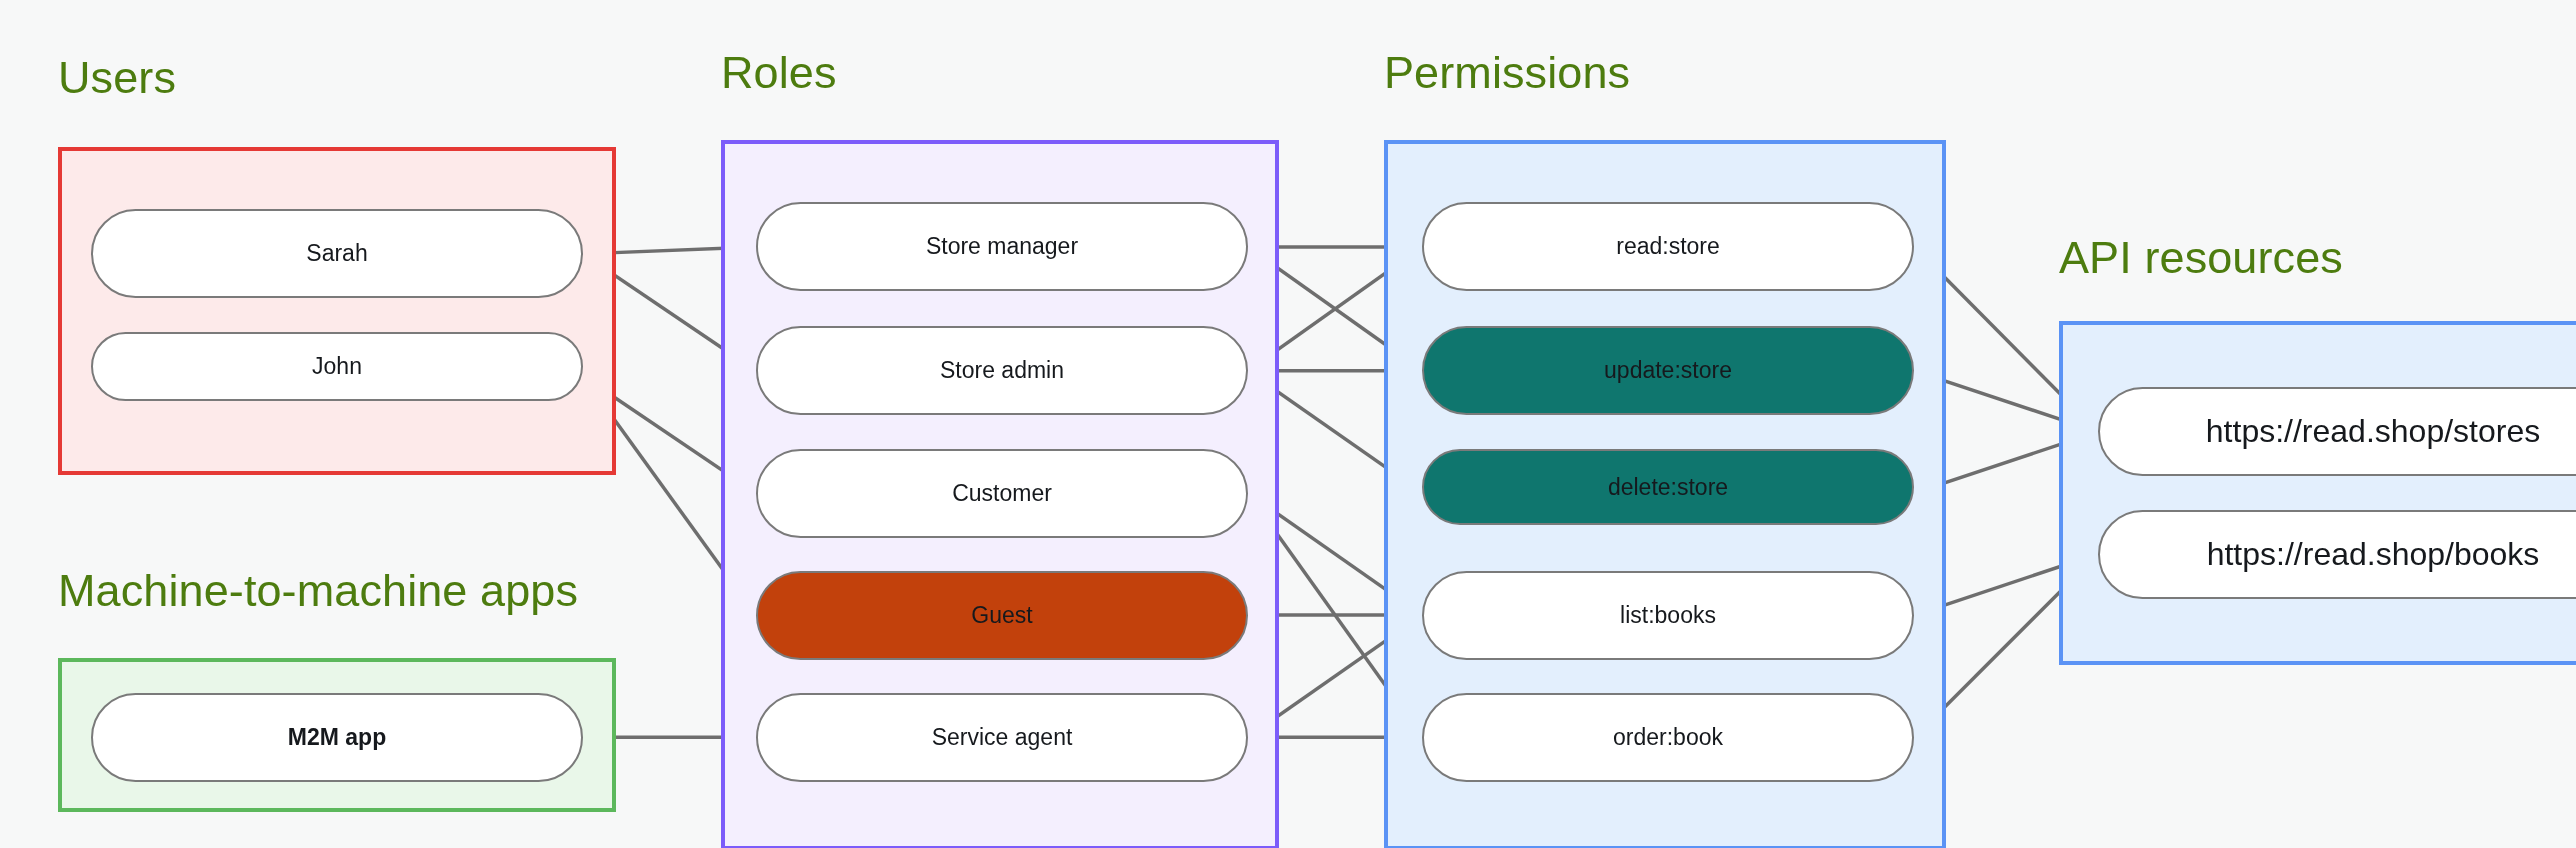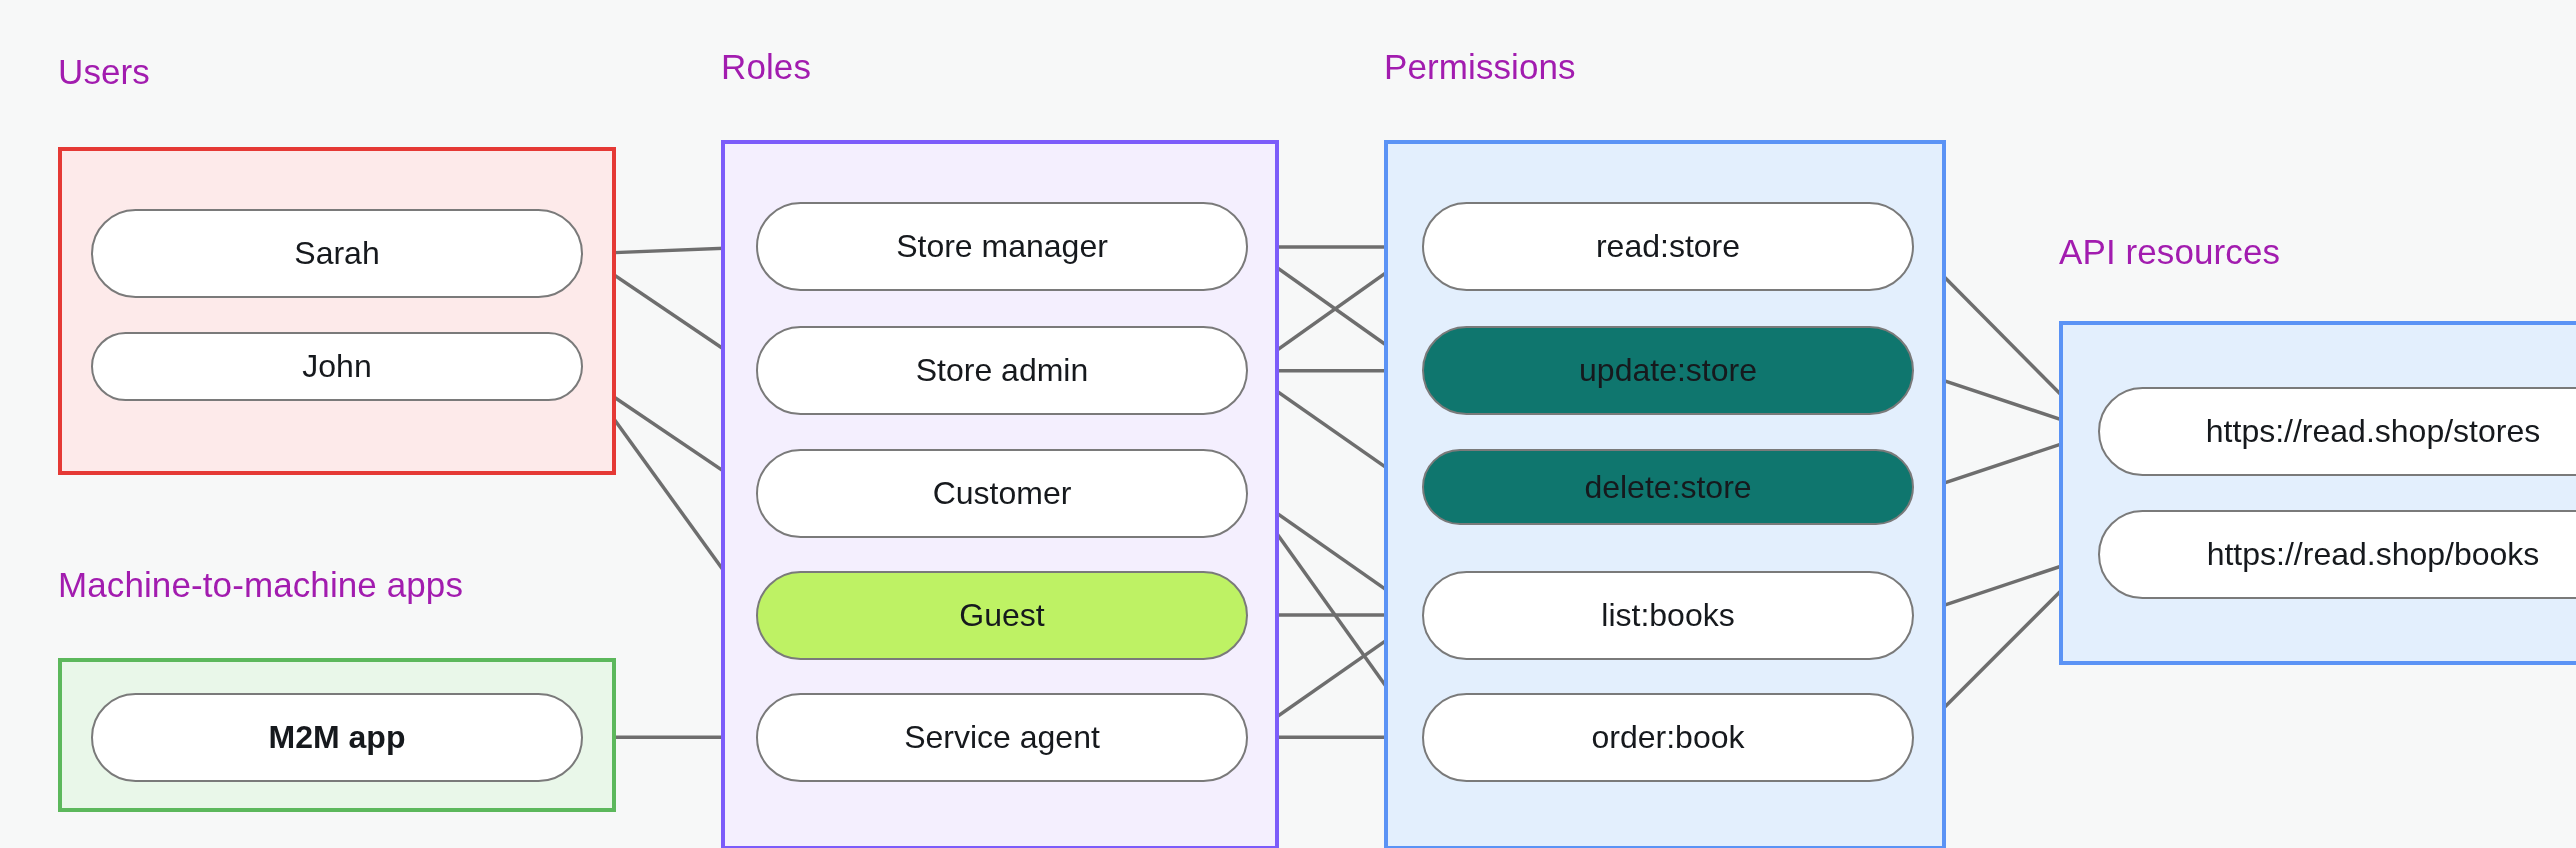--- a/index.html
+++ b/index.html
@@ -8,40 +8,40 @@
     width:2576px;height:848px;
     background:#f7f8f8;
     font-family:"Liberation Sans","DejaVu Sans",sans-serif;
     overflow:hidden;
   }
   #stage{position:relative;width:2576px;height:848px;}
   svg.edges{position:absolute;left:0;top:0;width:2576px;height:848px;pointer-events:none;}
 
   .group-label{
     position:absolute;
-    font-size:35px;
-    color:#a21caf;
+    font-size:45px;
+    color:#4d7c0f;
     white-space:nowrap;
     letter-spacing:0.1px;
   }
   .group-box{
     position:absolute;
     border-style:solid;
     box-sizing:border-box;
   }
   .pill{
     position:absolute;
     box-sizing:border-box;
     background:#ffffff;
     border:2.6px solid #7a7a7a;
     border-radius:872px;
     display:flex;
     align-items:center;
     justify-content:center;
-    font-size:32px;
+    font-size:23px;
     color:#16191d;
     white-space:nowrap;
   }
   .pill.url{font-size:32px;}
 </style>
 </head>
 <body>
 
 <div id="stage">
   <svg class="edges" id="edge-layer" viewBox="0 0 2952 972" preserveAspectRatio="none">
@@ -102,21 +102,21 @@
       </div>
       <div class="pill" style="left: 756px; top: 202px; width: 492px; height: 89px; border-color: rgb(122, 122, 122); background: rgb(255, 255, 255);">
         <span>Store manager</span>
       </div>
       <div class="pill" style="left: 756px; top: 326px; width: 492px; height: 89px; border-color: rgb(122, 122, 122); background: rgb(255, 255, 255);">
         <span>Store admin</span>
       </div>
       <div class="pill" style="left: 756px; top: 449px; width: 492px; height: 89px; border-color: rgb(122, 122, 122); background: rgb(255, 255, 255);">
         <span>Customer</span>
       </div>
-      <div class="pill" style="left: 756px; top: 571px; width: 492px; height: 89px; border-color: rgb(122, 122, 122); background: #bef264;">
+      <div class="pill" style="left: 756px; top: 571px; width: 492px; height: 89px; border-color: rgb(122, 122, 122); background: #c2410c;">
         <span>Guest</span>
       </div>
       <div class="pill" style="left: 756px; top: 693px; width: 492px; height: 89px; border-color: rgb(122, 122, 122); background: rgb(255, 255, 255);">
         <span>Service agent</span>
       </div>
       <div class="pill" style="left: 1422px; top: 202px; width: 492px; height: 89px; border-color: rgb(122, 122, 122); background: rgb(255, 255, 255);">
         <span>read:store</span>
       </div>
       <div class="pill" style="left: 1422px; top: 326px; width: 492px; height: 89px; border-color: rgb(122, 122, 122); background: #0f766e;">
         <span>update:store</span>

